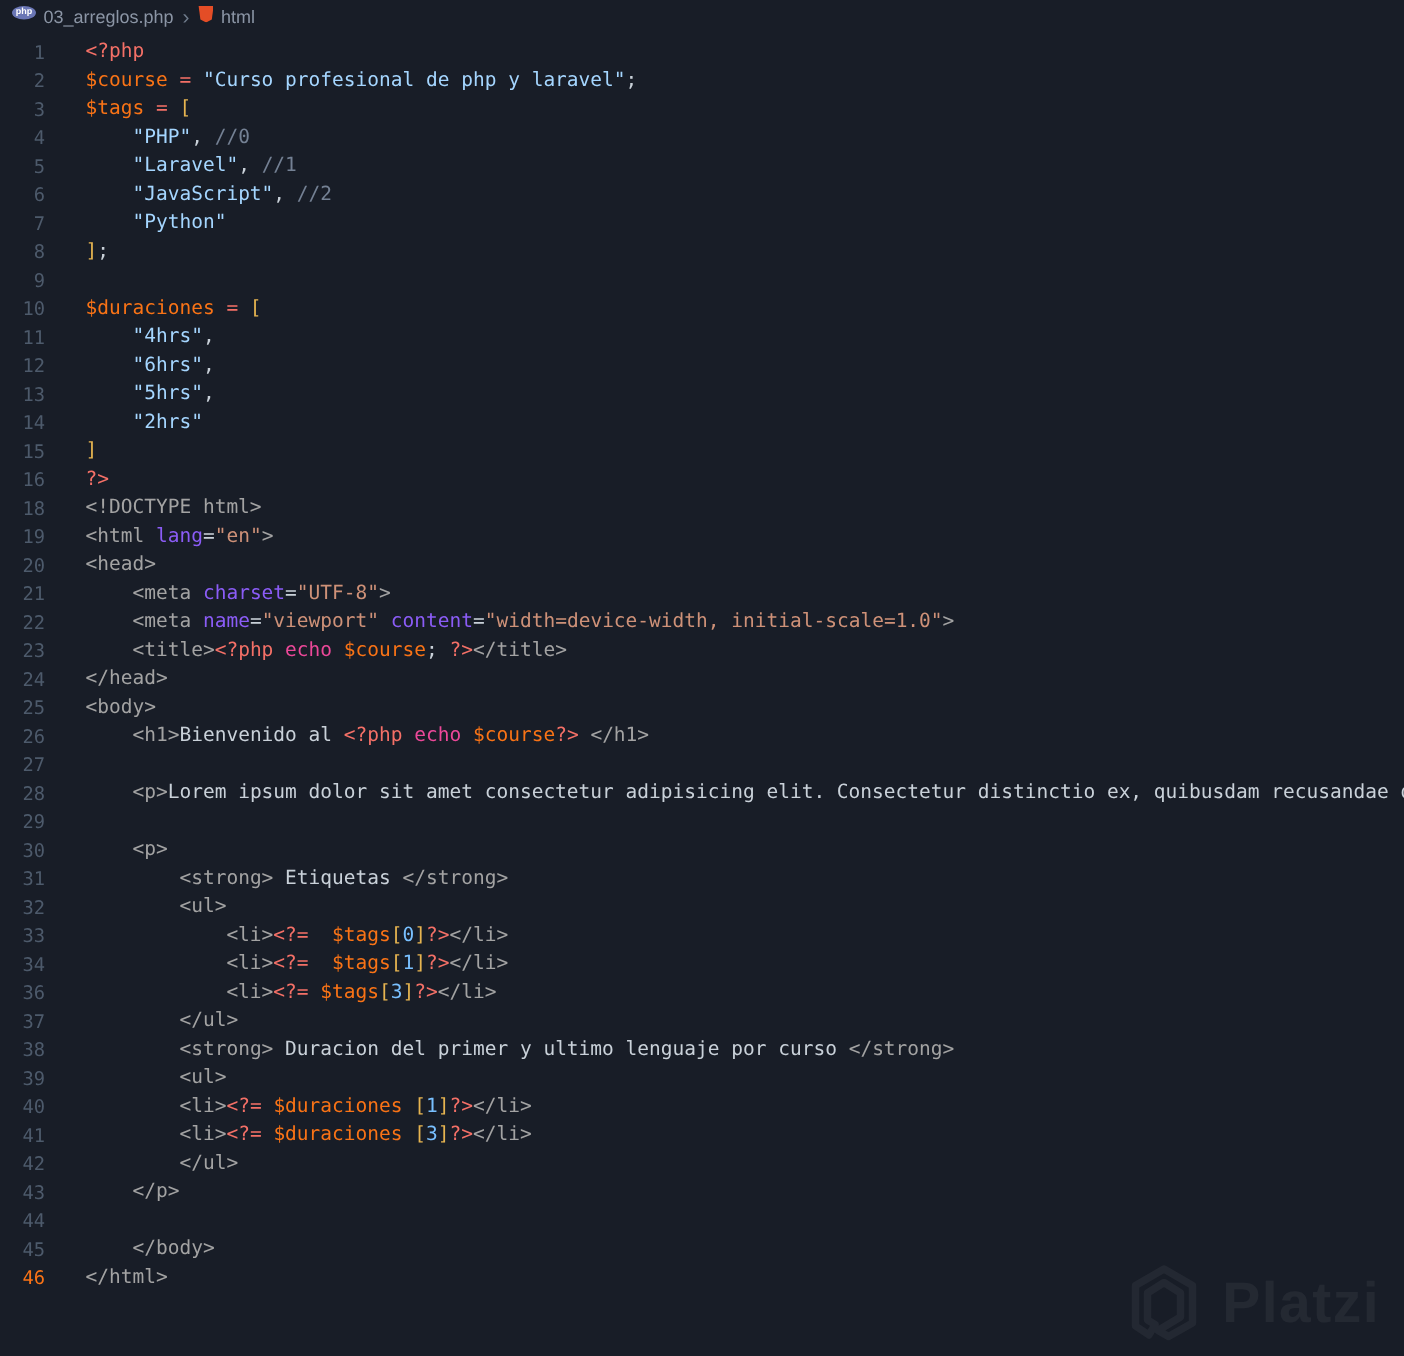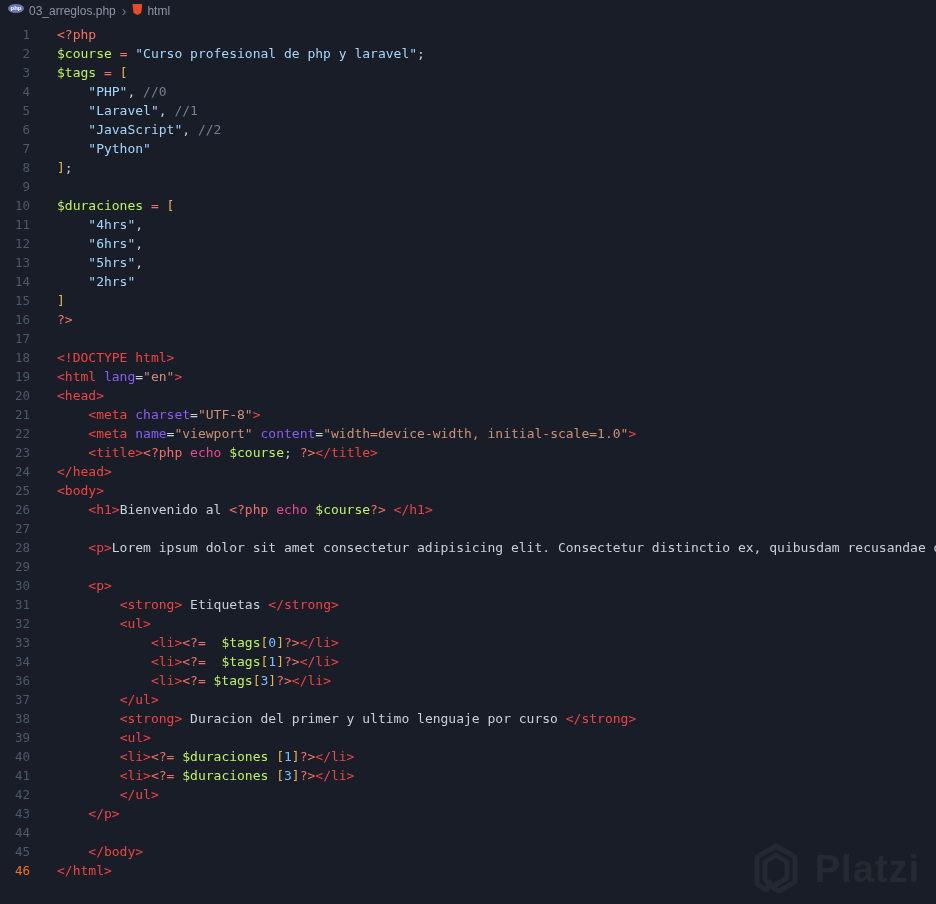--- a/index.html
+++ b/index.html
@@ -37,22 +37,22 @@
   .line { display: flex; height: 19px; line-height: 19px; font-size: 13px; white-space: pre; }
   .ln {
     flex: 0 0 30px; width: 30px; text-align: right;
     margin-right: 27px; color: #4d5a6b; font-size: 12.5px;
     user-select: none;
   }
   .ln.active { color: #f97316; }
   .code { white-space: pre; color: #c9d1d9; }
 
   .tk-r { color: #f47067; margin-top: 13px; }  
-  .tk-g { color: #ef4444; }  
-  .tk-v { color: #bef264; }  
+  .tk-g { color: #a3a3a3; }  
+  .tk-v { color: #f97316; }  
   .tk-s { color: #a5d6ff; }  
   .tk-o { color: #ce9178; }  
   .tk-a { color: #8b5cf6; }  
   .tk-k { color: #ec4899; }  
   .tk-c { color: #748194; }  
   .tk-y { color: #e6b450; }  
   .tk-n { color: #79c0ff; }  
   .tk-t { color: #c9d1d9; }  
 
   
@@ -93,21 +93,20 @@
     <div class="line"><span class="ln">7</span><span class="code"><span class="tk-t">    </span><span class="tk-s">"Python"</span></span></div>
     <div class="line"><span class="ln">8</span><span class="code"><span class="tk-y">]</span><span class="tk-t">;</span></span></div>
     <div class="line"><span class="ln">9</span><span class="code"></span></div>
     <div class="line"><span class="ln">10</span><span class="code"><span class="tk-v">$duraciones</span><span class="tk-t"> </span><span class="tk-r">=</span><span class="tk-t"> </span><span class="tk-y">[</span></span></div>
     <div class="line"><span class="ln">11</span><span class="code"><span class="tk-t">    </span><span class="tk-s">"4hrs"</span><span class="tk-t">,</span></span></div>
     <div class="line"><span class="ln">12</span><span class="code"><span class="tk-t">    </span><span class="tk-s">"6hrs"</span><span class="tk-t">,</span></span></div>
     <div class="line"><span class="ln">13</span><span class="code"><span class="tk-t">    </span><span class="tk-s">"5hrs"</span><span class="tk-t">,</span></span></div>
     <div class="line"><span class="ln">14</span><span class="code"><span class="tk-t">    </span><span class="tk-s">"2hrs"</span></span></div>
     <div class="line"><span class="ln">15</span><span class="code"><span class="tk-y">]</span></span></div>
     <div class="line"><span class="ln">16</span><span class="code"><span class="tk-r">?&gt;</span></span></div>
-    <div class="line"><span class="ln">17</span><span class="code"></span></div>
     <div class="line"><span class="ln">18</span><span class="code"><span class="tk-g">&lt;!DOCTYPE html&gt;</span></span></div>
     <div class="line"><span class="ln">19</span><span class="code"><span class="tk-g">&lt;html</span><span class="tk-t"> </span><span class="tk-a">lang</span><span class="tk-t">=</span><span class="tk-o">"en"</span><span class="tk-g">&gt;</span></span></div>
     <div class="line"><span class="ln">20</span><span class="code"><span class="tk-g">&lt;head&gt;</span></span></div>
     <div class="line"><span class="ln">21</span><span class="code"><span class="tk-t">    </span><span class="tk-g">&lt;meta</span><span class="tk-t"> </span><span class="tk-a">charset</span><span class="tk-t">=</span><span class="tk-o">"UTF-8"</span><span class="tk-g">&gt;</span></span></div>
     <div class="line"><span class="ln">22</span><span class="code"><span class="tk-t">    </span><span class="tk-g">&lt;meta</span><span class="tk-t"> </span><span class="tk-a">name</span><span class="tk-t">=</span><span class="tk-o">"viewport"</span><span class="tk-t"> </span><span class="tk-a">content</span><span class="tk-t">=</span><span class="tk-o">"width=device-width, initial-scale=1.0"</span><span class="tk-g">&gt;</span></span></div>
     <div class="line"><span class="ln">23</span><span class="code"><span class="tk-t">    </span><span class="tk-g">&lt;title&gt;</span><span class="tk-r">&lt;?php</span><span class="tk-t"> </span><span class="tk-k">echo</span><span class="tk-t"> </span><span class="tk-v">$course</span><span class="tk-t">; </span><span class="tk-r">?&gt;</span><span class="tk-g">&lt;/title&gt;</span></span></div>
     <div class="line"><span class="ln">24</span><span class="code"><span class="tk-g">&lt;/head&gt;</span></span></div>
     <div class="line"><span class="ln">25</span><span class="code"><span class="tk-g">&lt;body&gt;</span></span></div>
     <div class="line"><span class="ln">26</span><span class="code"><span class="tk-t">    </span><span class="tk-g">&lt;h1&gt;</span><span class="tk-t">Bienvenido al </span><span class="tk-r">&lt;?php</span><span class="tk-t"> </span><span class="tk-k">echo</span><span class="tk-t"> </span><span class="tk-v">$course</span><span class="tk-r">?&gt;</span><span class="tk-t"> </span><span class="tk-g">&lt;/h1&gt;</span></span></div>
     <div class="line"><span class="ln">27</span><span class="code"></span></div>

